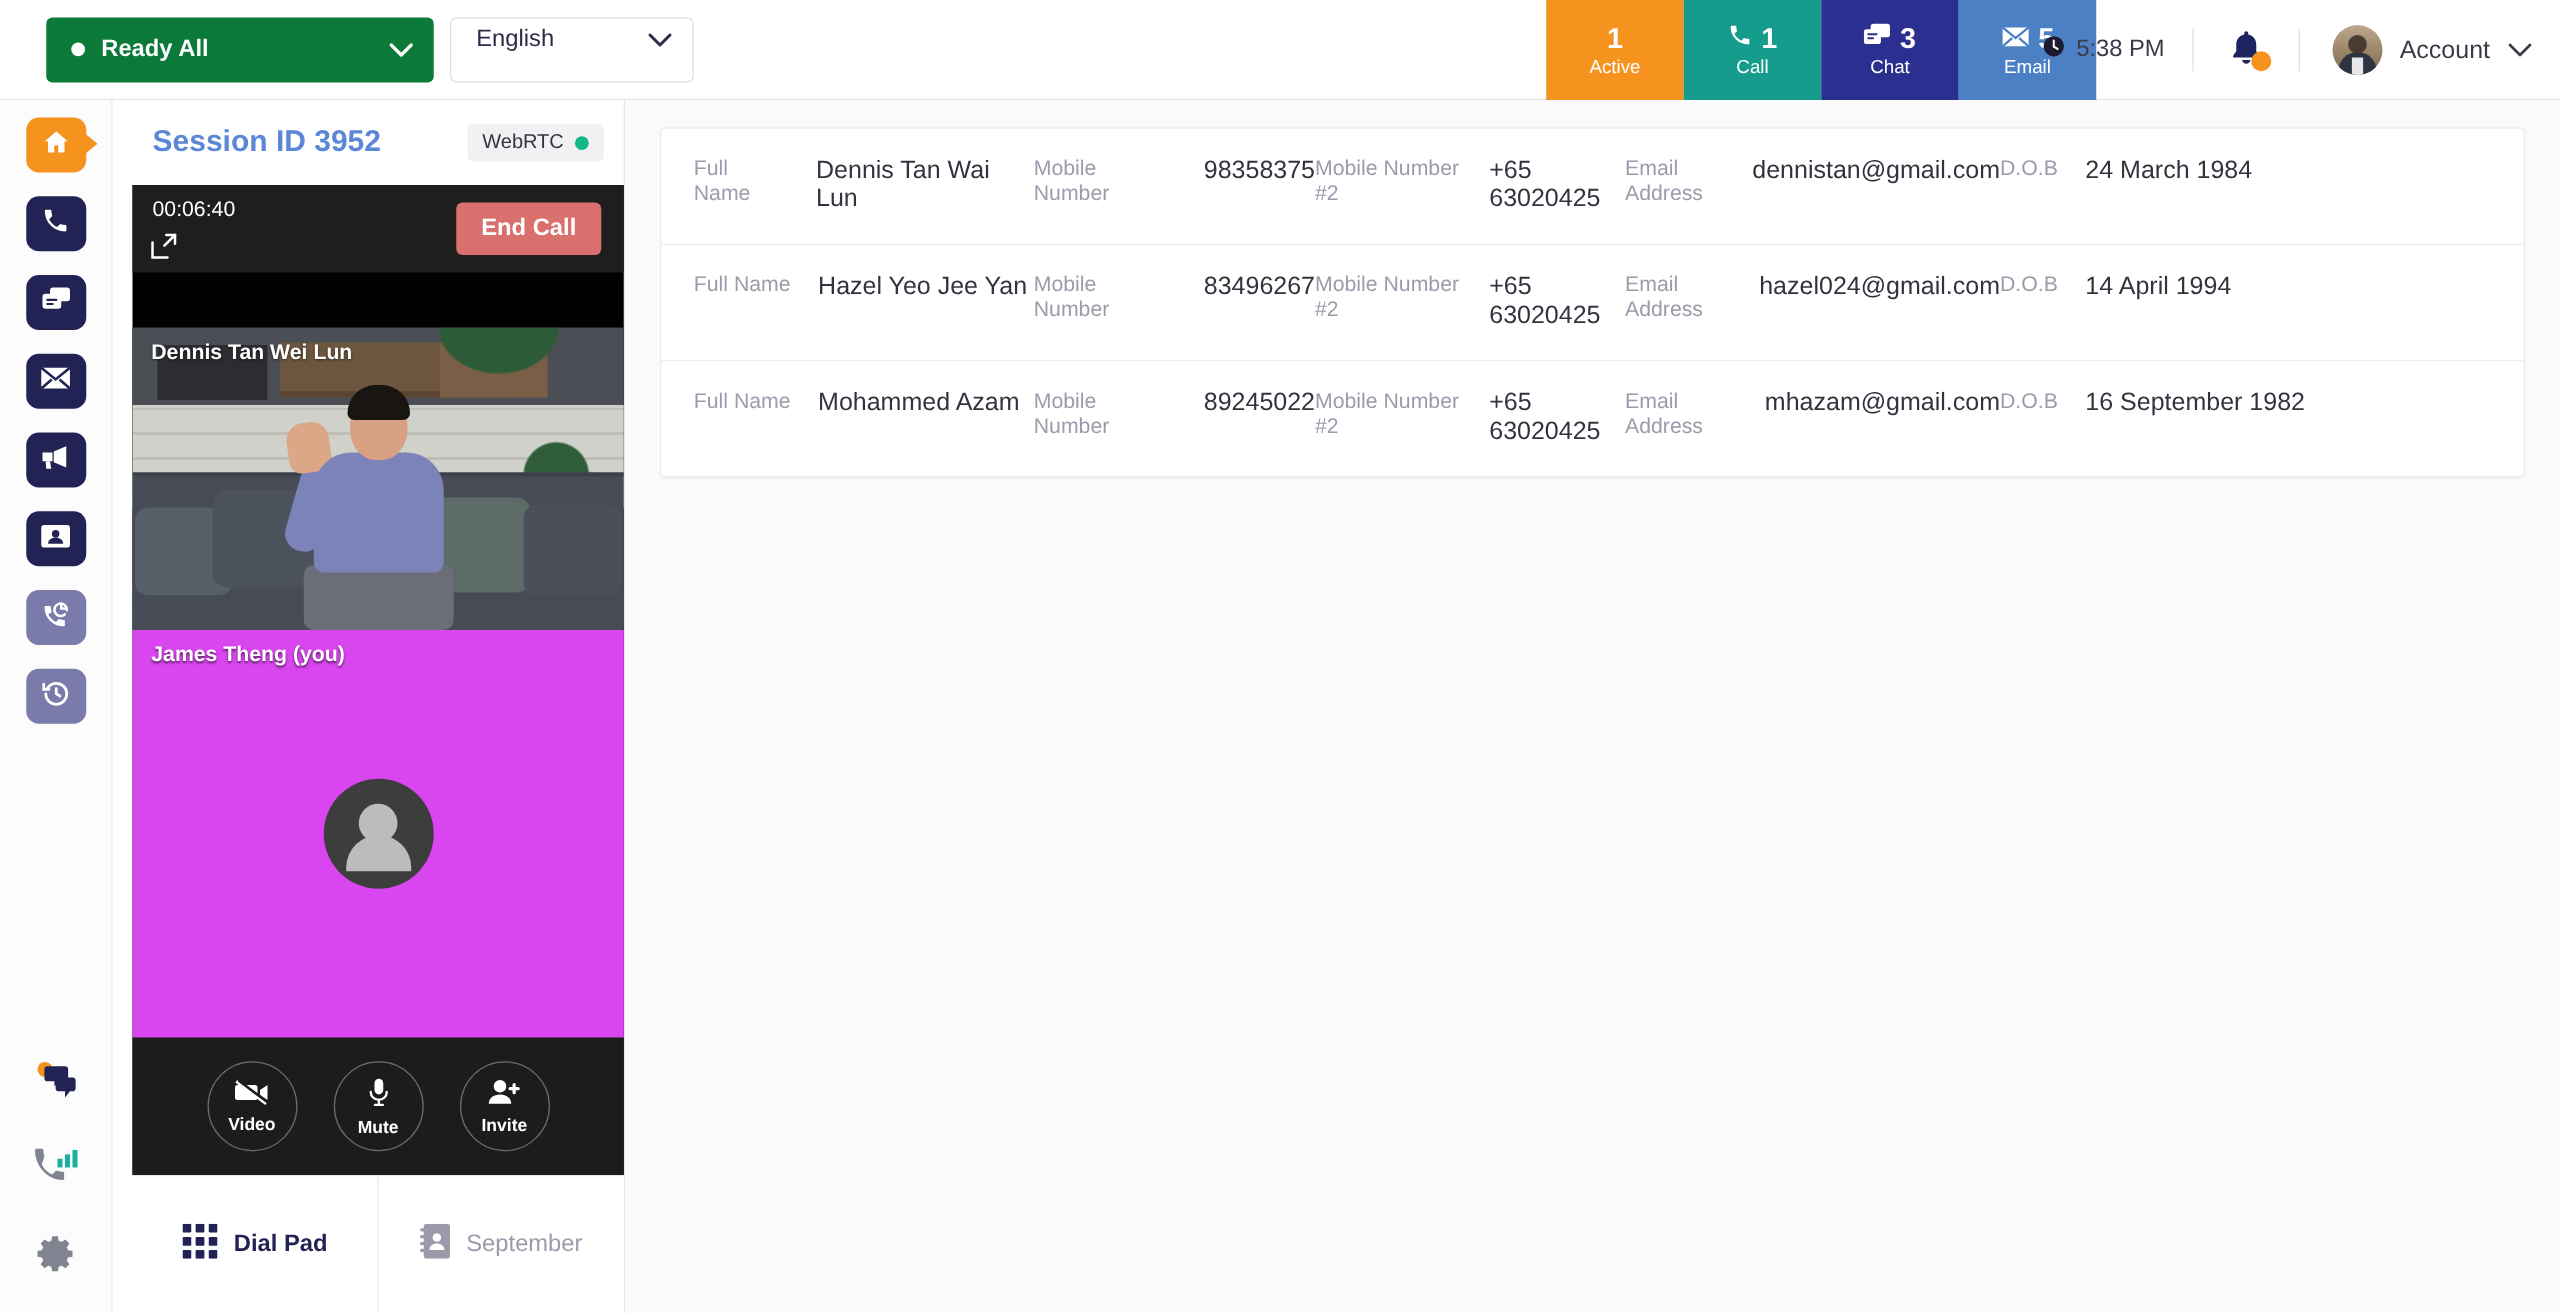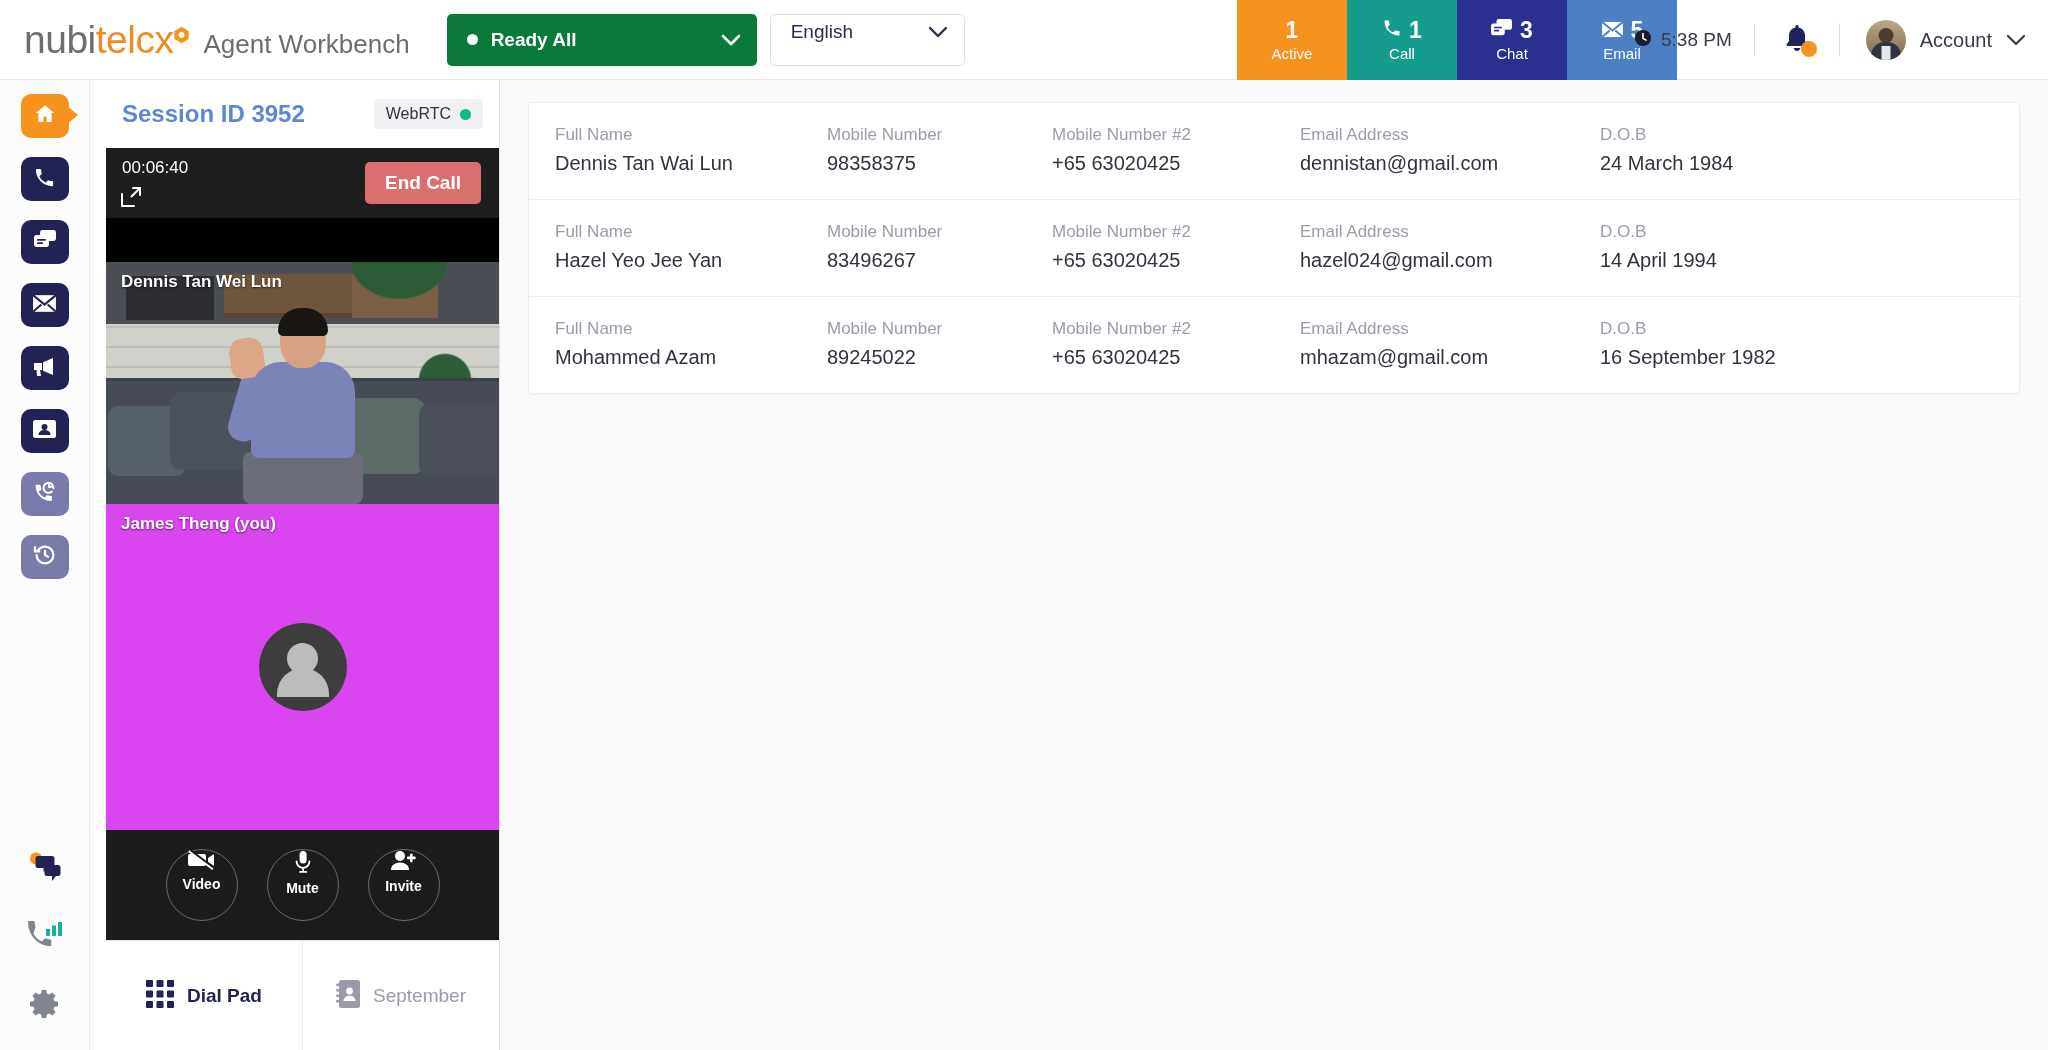--- a/index.html
+++ b/index.html
@@ -161,21 +161,21 @@
   }
   .la-head { position: absolute; top: 20px; width: 31px; height: 31px; border-radius: 50%; background: #bcbcbc; }
   .la-body { position: absolute; bottom: 14px; width: 52px; height: 29px; border-radius: 26px 26px 0 0; background: #bcbcbc; }
 
   .vid-controls {
     height: 110px; background: #1c1c1c; display: flex; align-items: center;
     justify-content: center; gap: 29px;
   }
   .vc {
     width: 72px; height: 72px; border-radius: 50%; border: 1.5px solid #6a6a7a;
-    display: flex; flex-direction: column; align-items: center; justify-content: flex-start;
+    display: flex; flex-direction: column; align-items: center; justify-content: center;
     gap: 2px; cursor: pointer; background: transparent;
   }
   .vc .vlabel { color: #fff; font-size: 14px; font-weight: 600; }
 
   .tabbar { height: 110px; background: #fff; display: flex; border-top: 1px solid #e6e6ea; }
   .tab {
     flex: 1; display: flex; flex-direction: row; align-items: center;
     justify-content: center; gap: 13px; cursor: pointer; border-right: 1px solid #ececf0;
   }
   .tab:last-child { border-right: none; }
@@ -191,48 +191,36 @@
   }
   .card-title { font-size: 25px; font-weight: 700; color: #4a7fd4; }
   .new-customer {
     margin-left: auto; border: 1px solid #8fb3e6; color: #4a7fd4; background: #fff;
     border-radius: 5px; font-size: 19px; padding: 12px 22px; cursor: pointer; font-family: inherit;
   }
   .cust-row {
     display: flex; padding: 22px 26px 24px 26px; border-bottom: 1px solid #eeeef2; cursor: pointer;
   }
   .cust-row:last-child { border-bottom: none; }
-  .cust-col { display: flex; flex-direction: column; gap: 7px; }
+  .cust-col { display: flex; flex-direction: row; gap: 22px; }
   .c-label { font-size: 17px; color: #9b9bab; }
   .c-value { font-size: 20px; color: #33333f; }
   .col-name { width: 272px; }
   .col-mob { width: 225px; }
   .col-mob2 { width: 248px; }
   .col-email { width: 300px; }
   .col-dob { width: 260px; }
 </style>
 </head>
 <body>
 
 <div class="app">
 
   <div class="topbar">
 
-    <div class="logo-wrap">
-      <div class="logo">
-        <span class="nu">nubi</span><span class="tel">tel</span><span class="cx">cx</span>
-        <span class="logo-badge">
-          <svg viewBox="0 0 20 22" width="17" height="18">
-              <polygon points="10,1 18.7,6 18.7,16 10,21 1.3,16 1.3,6" fill="#f6921e"></polygon>
-              <circle cx="10" cy="11" r="3.6" fill="#fff"></circle>
-            </svg>
-        </span>
-      </div>
-      <span class="workbench">Agent Workbench</span>
-    </div>
 
     <div class="status-select">
       <span class="status-dot"></span>
       <span>Ready All</span>
       <span class="chev">
         <svg width="20" height="12" viewBox="0 0 20 12">
             <path d="M2 2 L10 10 L18 2" stroke="#fff" stroke-width="2.6" fill="none" stroke-linecap="round" stroke-linejoin="round"></path>
           </svg>
       </span>
     </div>

